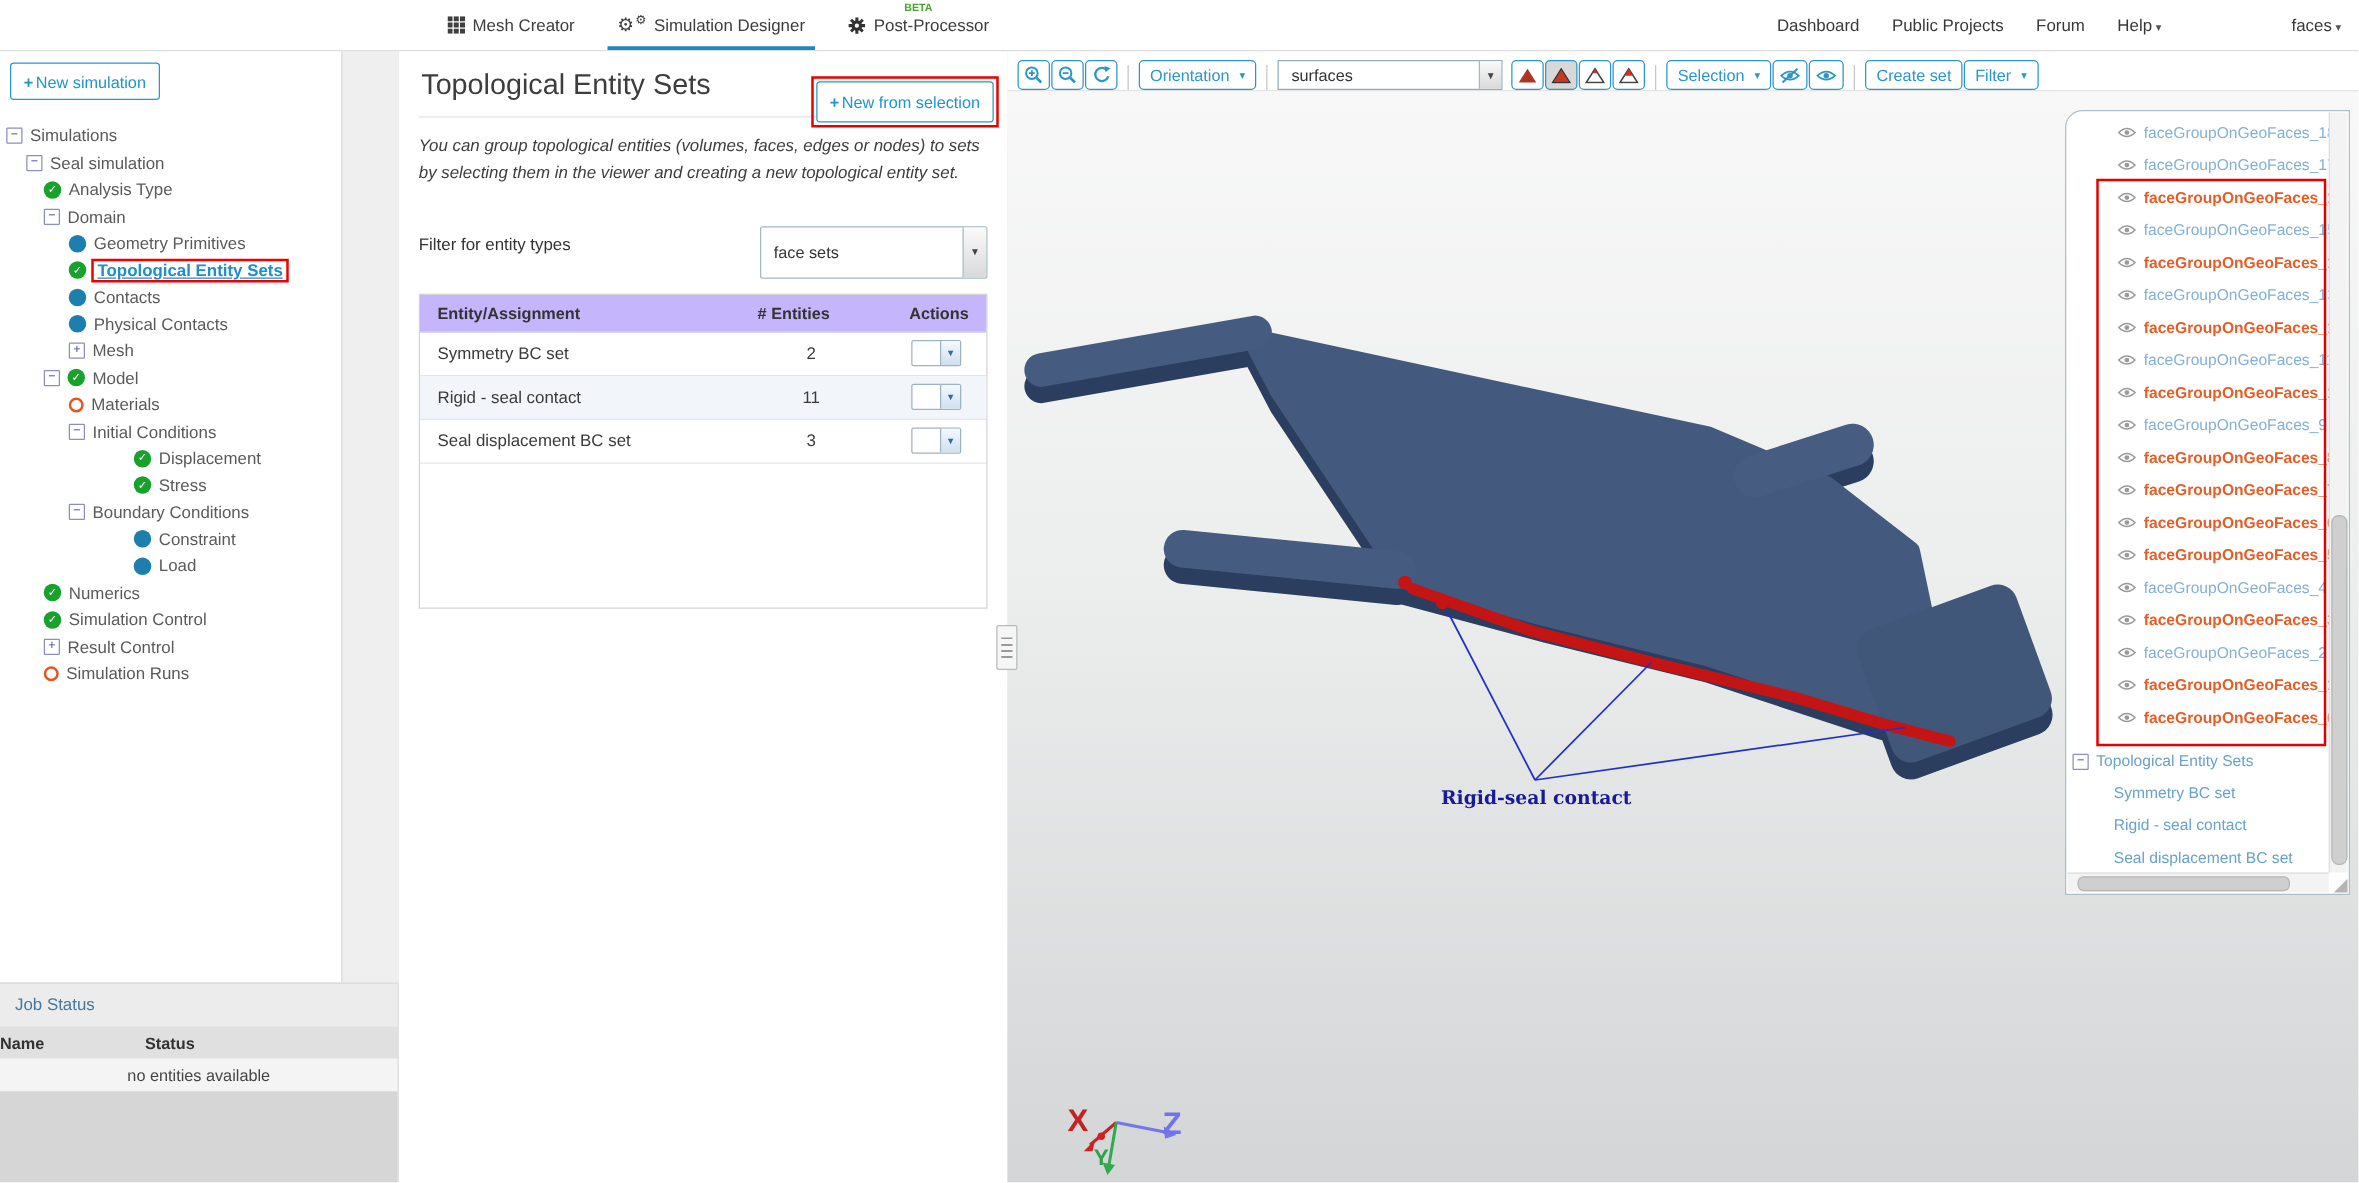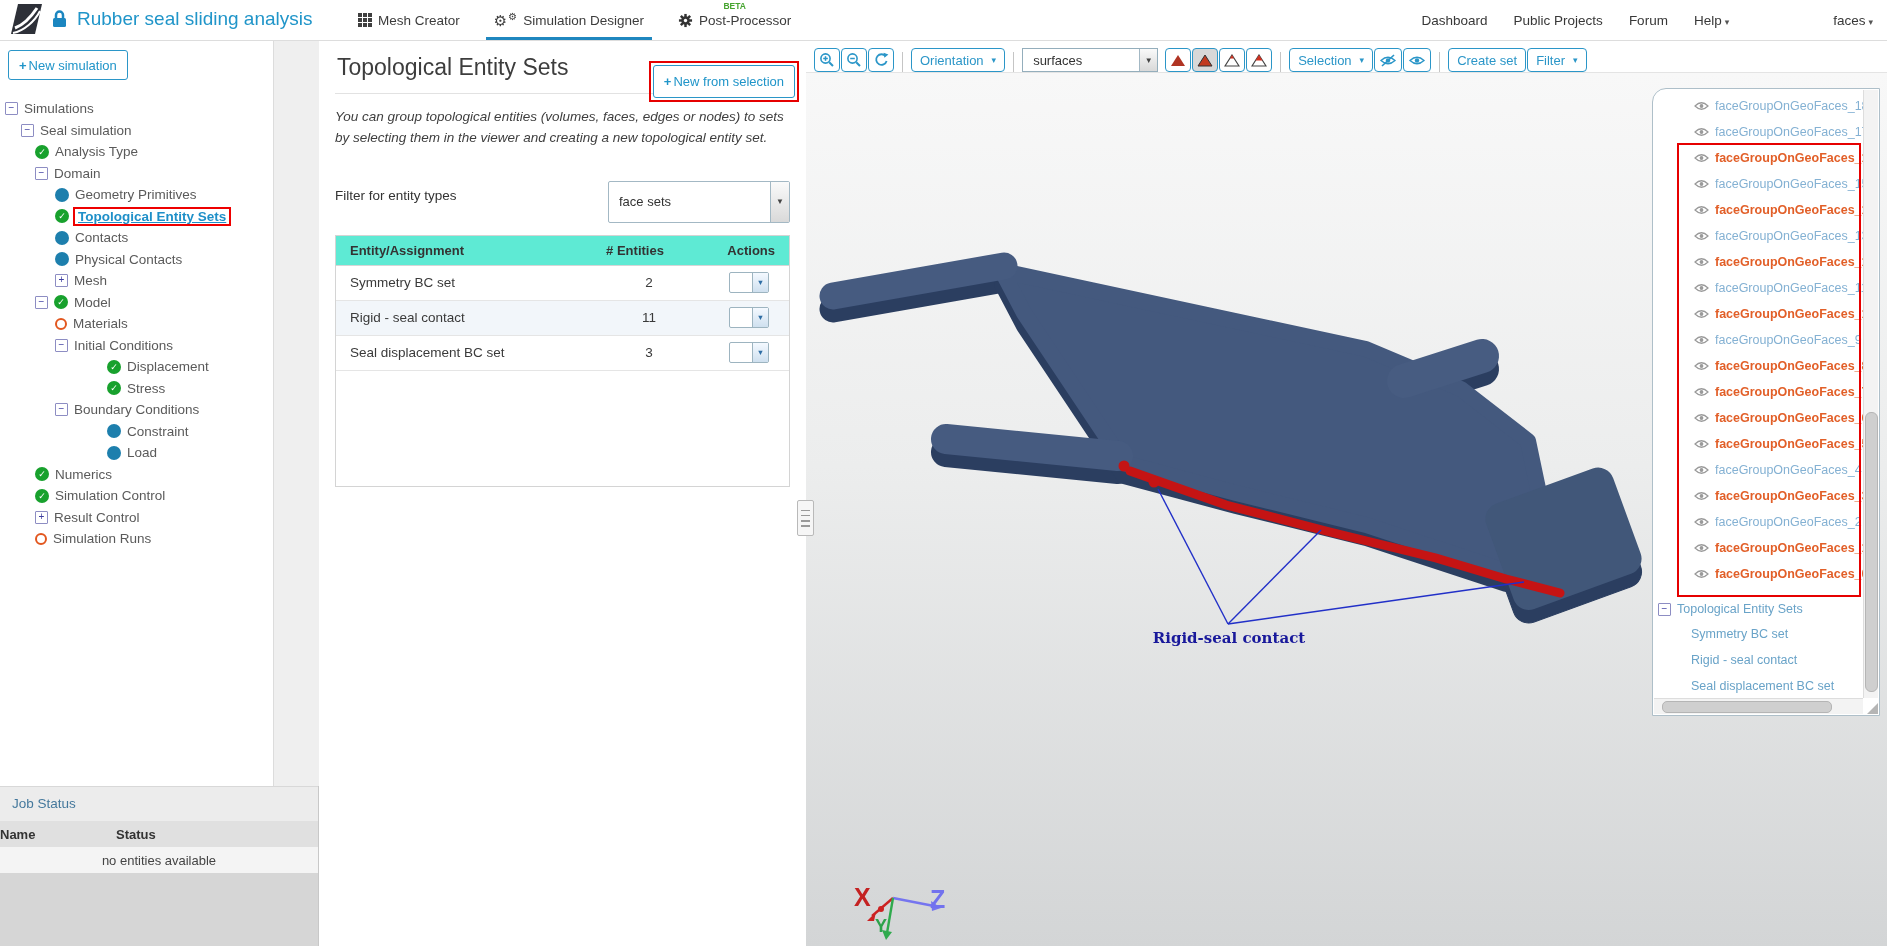--- a/index.html
+++ b/index.html
@@ -46,37 +46,37 @@
   .nfs-btn{height:31px;border:1px solid #2b96c8;border-radius:3px;background:#fff;color:#2095c9;font-size:13px;display:flex;align-items:center;padding:0 10px;gap:2px;}
   .nfs-btn .plus{font-weight:bold;}
   .p-hr{margin:12px 0 0 0;border:none;border-top:1px solid #e2e2e2;}
   .desc{margin-top:13px;font-style:italic;font-size:13.5px;color:#3e3e3e;line-height:1.55;width:458px;}
   .filter-row{margin-top:32px;position:relative;height:30px;}
   .filter-label{font-size:13.5px;color:#333;line-height:30px;}
   .sel-box{position:absolute;right:0;top:0;width:182px;height:42px;border:1px solid #a3b8c4;border-radius:2px;background:#fff;display:flex;align-items:center;box-sizing:border-box;}
   .sel-text{flex:1;padding-left:10px;font-size:13px;color:#333;}
   .sel-btn{width:18px;align-self:stretch;border-left:1px solid #a3b8c4;background:linear-gradient(#fafafa,#d9d9d9);display:flex;align-items:center;justify-content:center;font-size:8px;color:#444;}
   .etable{margin-top:24px;border:1px solid #d4d4d4;height:252px;background:#fff;box-sizing:border-box;}
-  .ehead{display:flex;height:29px;background:#5eead4;border-bottom:1px solid #d6d6d6;align-items:center;font-weight:bold;font-size:13px;color:#333;}
+  .ehead{display:flex;height:29px;background:#c4b5fd;border-bottom:1px solid #d6d6d6;align-items:center;font-weight:bold;font-size:13px;color:#333;}
   .etr{display:flex;height:34px;align-items:center;border-bottom:1px solid #e5e5e5;font-size:13.5px;color:#3a3a3a;}
   .etr.alt{background:#f2f6fa;}
   .cname{flex:1;padding-left:14px;}
   .ccount{width:120px;text-align:center;}
   .cact{width:80px;display:flex;justify-content:center;}
   .mini-select{display:inline-flex;width:38px;height:19px;border:1px solid #9db4c0;border-radius:2px;background:#fff;}
   .ms-field{flex:1;}
   .ms-btn{width:15px;background:linear-gradient(#f4f9ff,#cfe0ef);border-left:1px solid #9db4c0;font-size:7.5px;color:#2e6da4;display:flex;align-items:center;justify-content:center;}
   
   .viewer{position:absolute;left:806px;top:40px;width:1081px;height:906px;background:#fff;}
   .vtoolbar{height:32px;display:flex;align-items:flex-end;background:#fff;padding-left:8px;gap:1px;}
   .tbtn{height:24px;min-width:24px;border:1px solid #2b96c8;border-radius:4px;background:#fff;display:flex;align-items:center;justify-content:center;color:#2b96c8;font-size:13px;padding:0 8px;gap:5px;box-sizing:border-box;}
   .tbtn.icon{padding:0 4px;}
   .tbtn.pressed{background:#d8d8d8;}
   .tdiv{width:1px;height:20px;background:#c5c5c5;margin:0 7px;flex:none;}
-  .surf{width:136px;height:24px;border:1px solid #94aebc;background:#fff;display:flex;align-items:center;box-sizing:border-box;}
+  .surf{width:180px;height:24px;border:1px solid #94aebc;background:#fff;display:flex;align-items:center;box-sizing:border-box;}
   .surf .sel-text{font-size:13px;}
   .surf .sel-btn{width:17px;}
   .canvas{position:absolute;left:0;top:32px;width:1081px;height:874px;background:linear-gradient(180deg,#f8f8f8 0%,#eceded 45%,#d3d5d6 100%);border-top:1px solid #e4e4e4;overflow:hidden;}
   .model{position:absolute;left:0;top:0;}
   .annot{position:absolute;left:337px;top:556px;width:172px;text-align:center;font-family:"DejaVu Serif",serif;font-weight:bold;font-size:15px;color:#19199b;}
   .axis-label{position:absolute;font-weight:bold;}
   .ax-x{left:48px;top:810px;font-size:25px;color:#c42222;}
   .ax-z{left:124px;top:812px;font-size:25px;color:#7272ee;}
   .ax-y{left:69px;top:843px;font-size:18px;color:#2da24b;}
   
@@ -97,32 +97,20 @@
   
   .grip{position:absolute;left:797px;top:500px;width:15px;height:34px;background:#f6f6f6;border:1px solid #b9b9b9;border-radius:2px;z-index:40;display:flex;align-items:center;justify-content:center;}
   .grip i{display:block;width:9px;height:17px;background:repeating-linear-gradient(#9a9a9a 0 1.5px,transparent 1.5px 5px);}
 </style>
 </head>
 <body>
 
 <div id="app">
 
   <div class="header">
-    <div class="brand">
-      <svg width="34" height="30" viewBox="0 0 34 30">
-        <path d="M3 30 L10 0 H34 L27 30 Z" fill="#2d3038"></path>
-        <path d="M7 24 C15 21 23 13 29 4" stroke="#fff" stroke-width="3" fill="none"></path>
-        <path d="M5 29 C16 27 27 17 32 7" stroke="#fff" stroke-width="2" fill="none"></path>
-      </svg>
-      <svg width="17" height="20" viewBox="0 0 17 20">
-        <rect x="2" y="9" width="13" height="9" rx="1.5" fill="#1b86c0"></rect>
-        <path d="M5 9 V6 a3.5 3.5 0 0 1 7 0 V9" stroke="#1b86c0" stroke-width="2.5" fill="none"></path>
-      </svg>
-      <span class="proj-title">Rubber seal sliding analysis</span>
-    </div>
     <div class="tabs">
       <div class="tab">
         <svg width="14" height="14" viewBox="0 0 14 14">
           <g fill="#3f3f3f">
               <rect x="0" y="0" width="4" height="4"></rect>
               <rect x="5" y="0" width="4" height="4"></rect>
               <rect x="10" y="0" width="4" height="4"></rect>
               <rect x="0" y="5" width="4" height="4"></rect>
               <rect x="5" y="5" width="4" height="4"></rect>
               <rect x="10" y="5" width="4" height="4"></rect>

